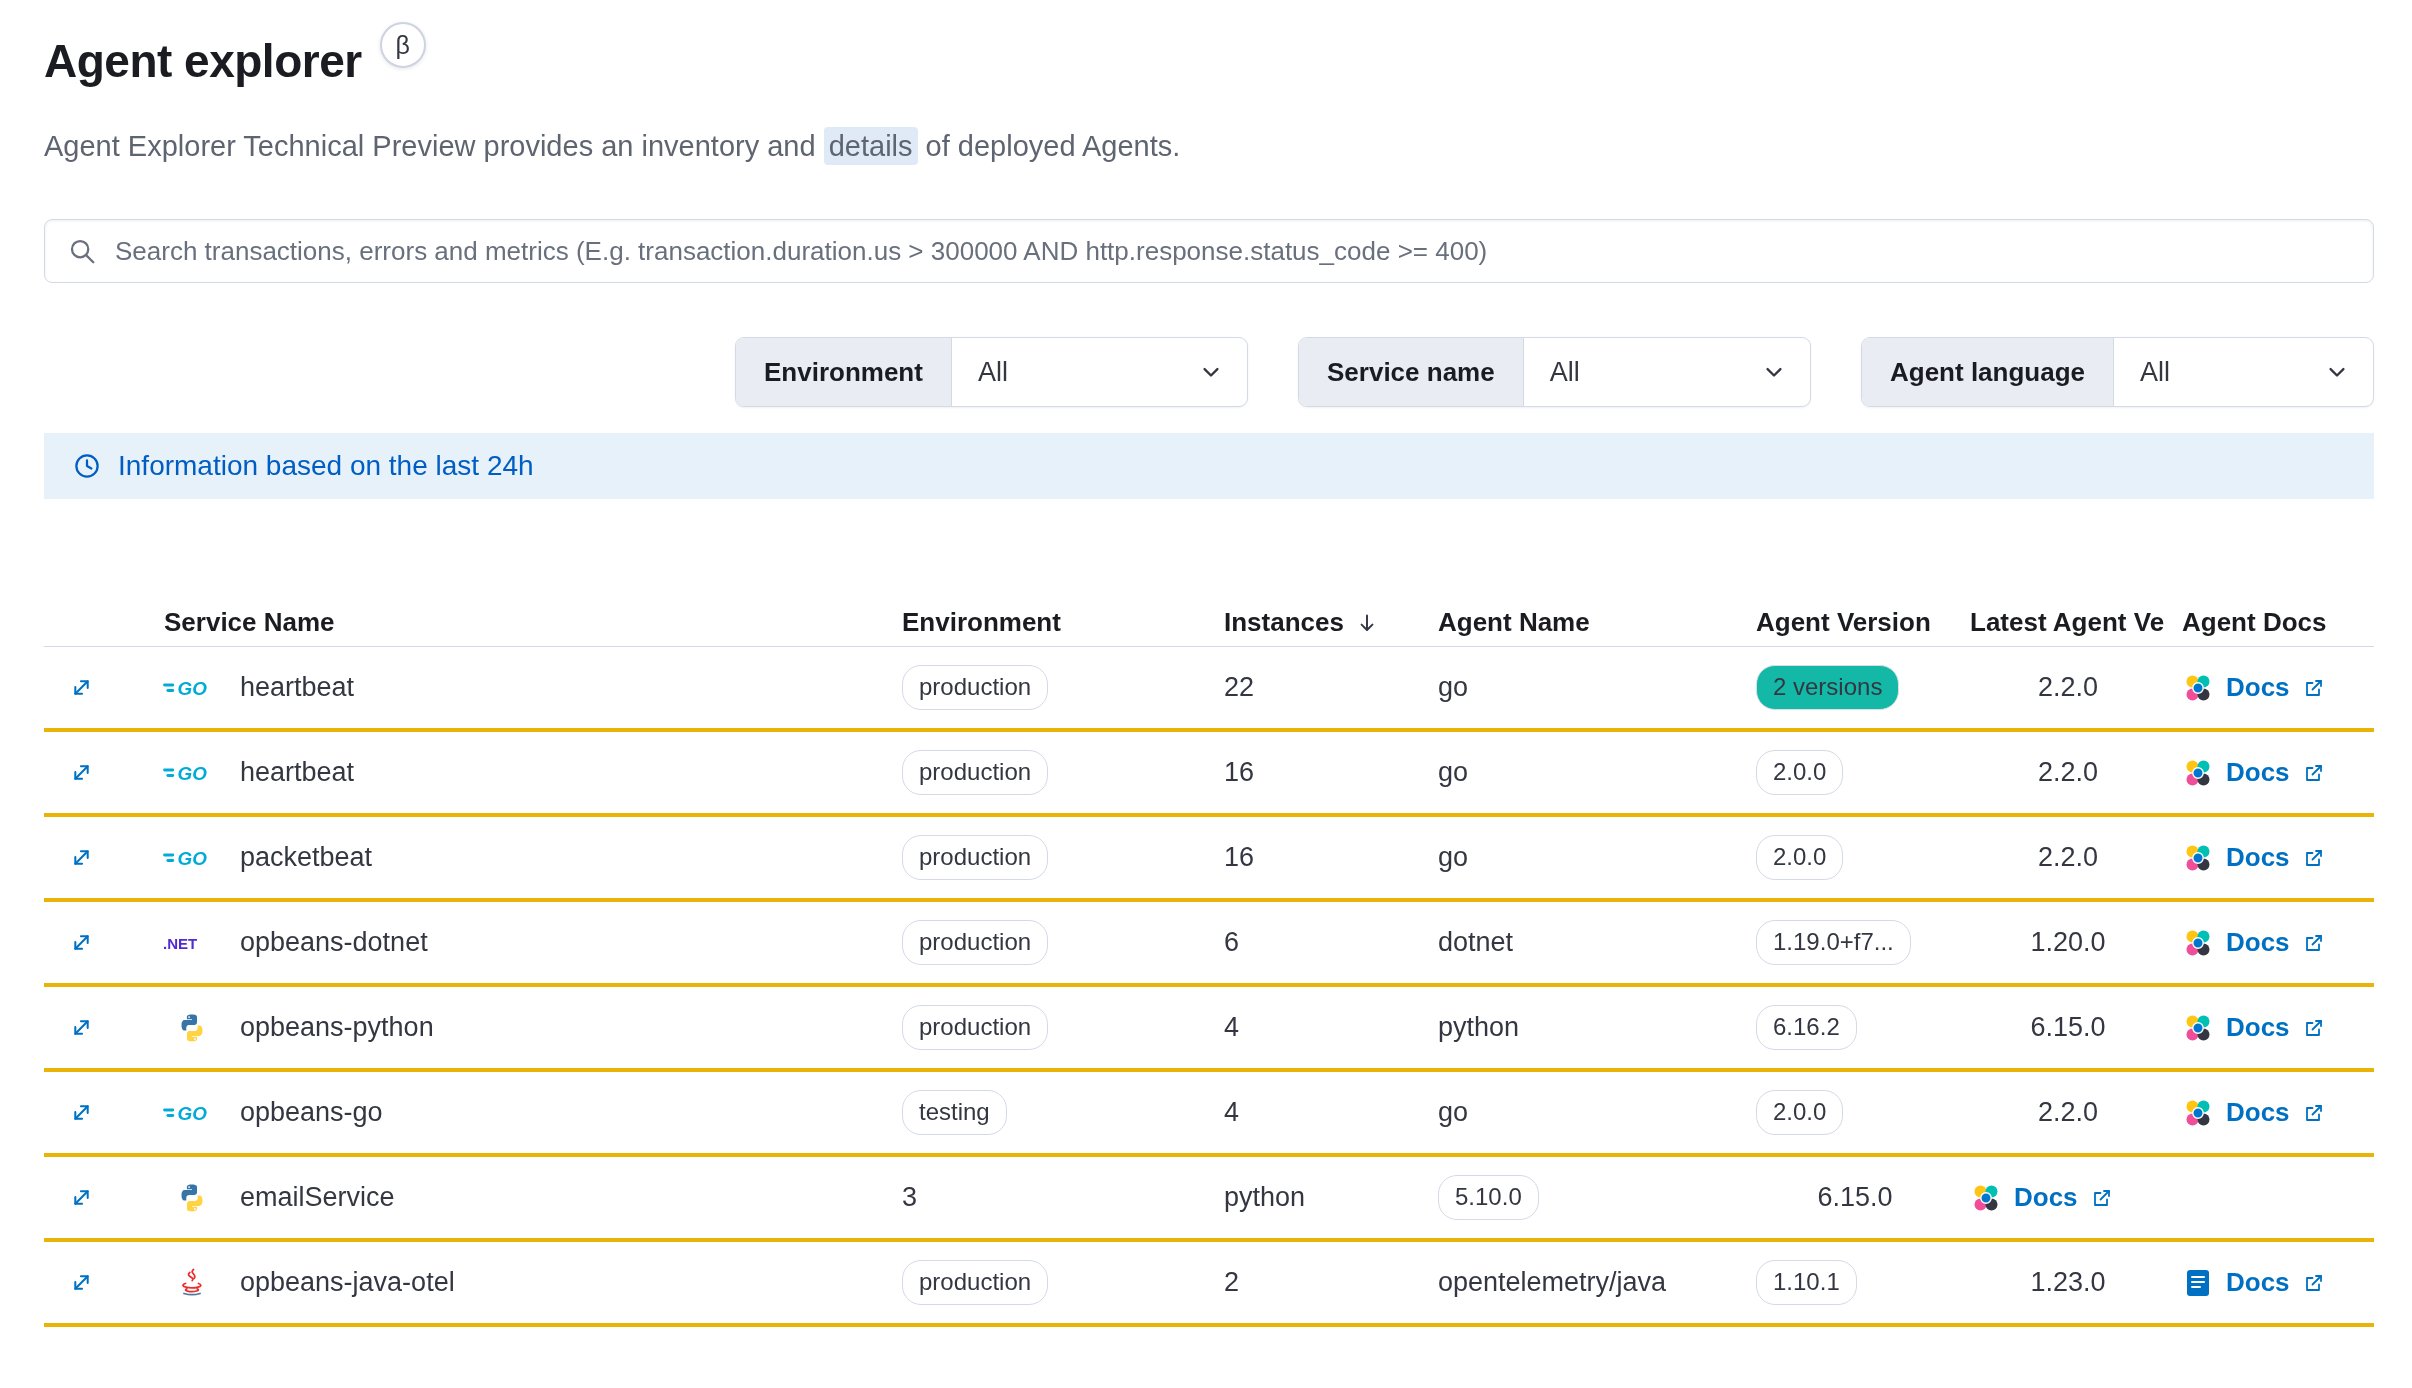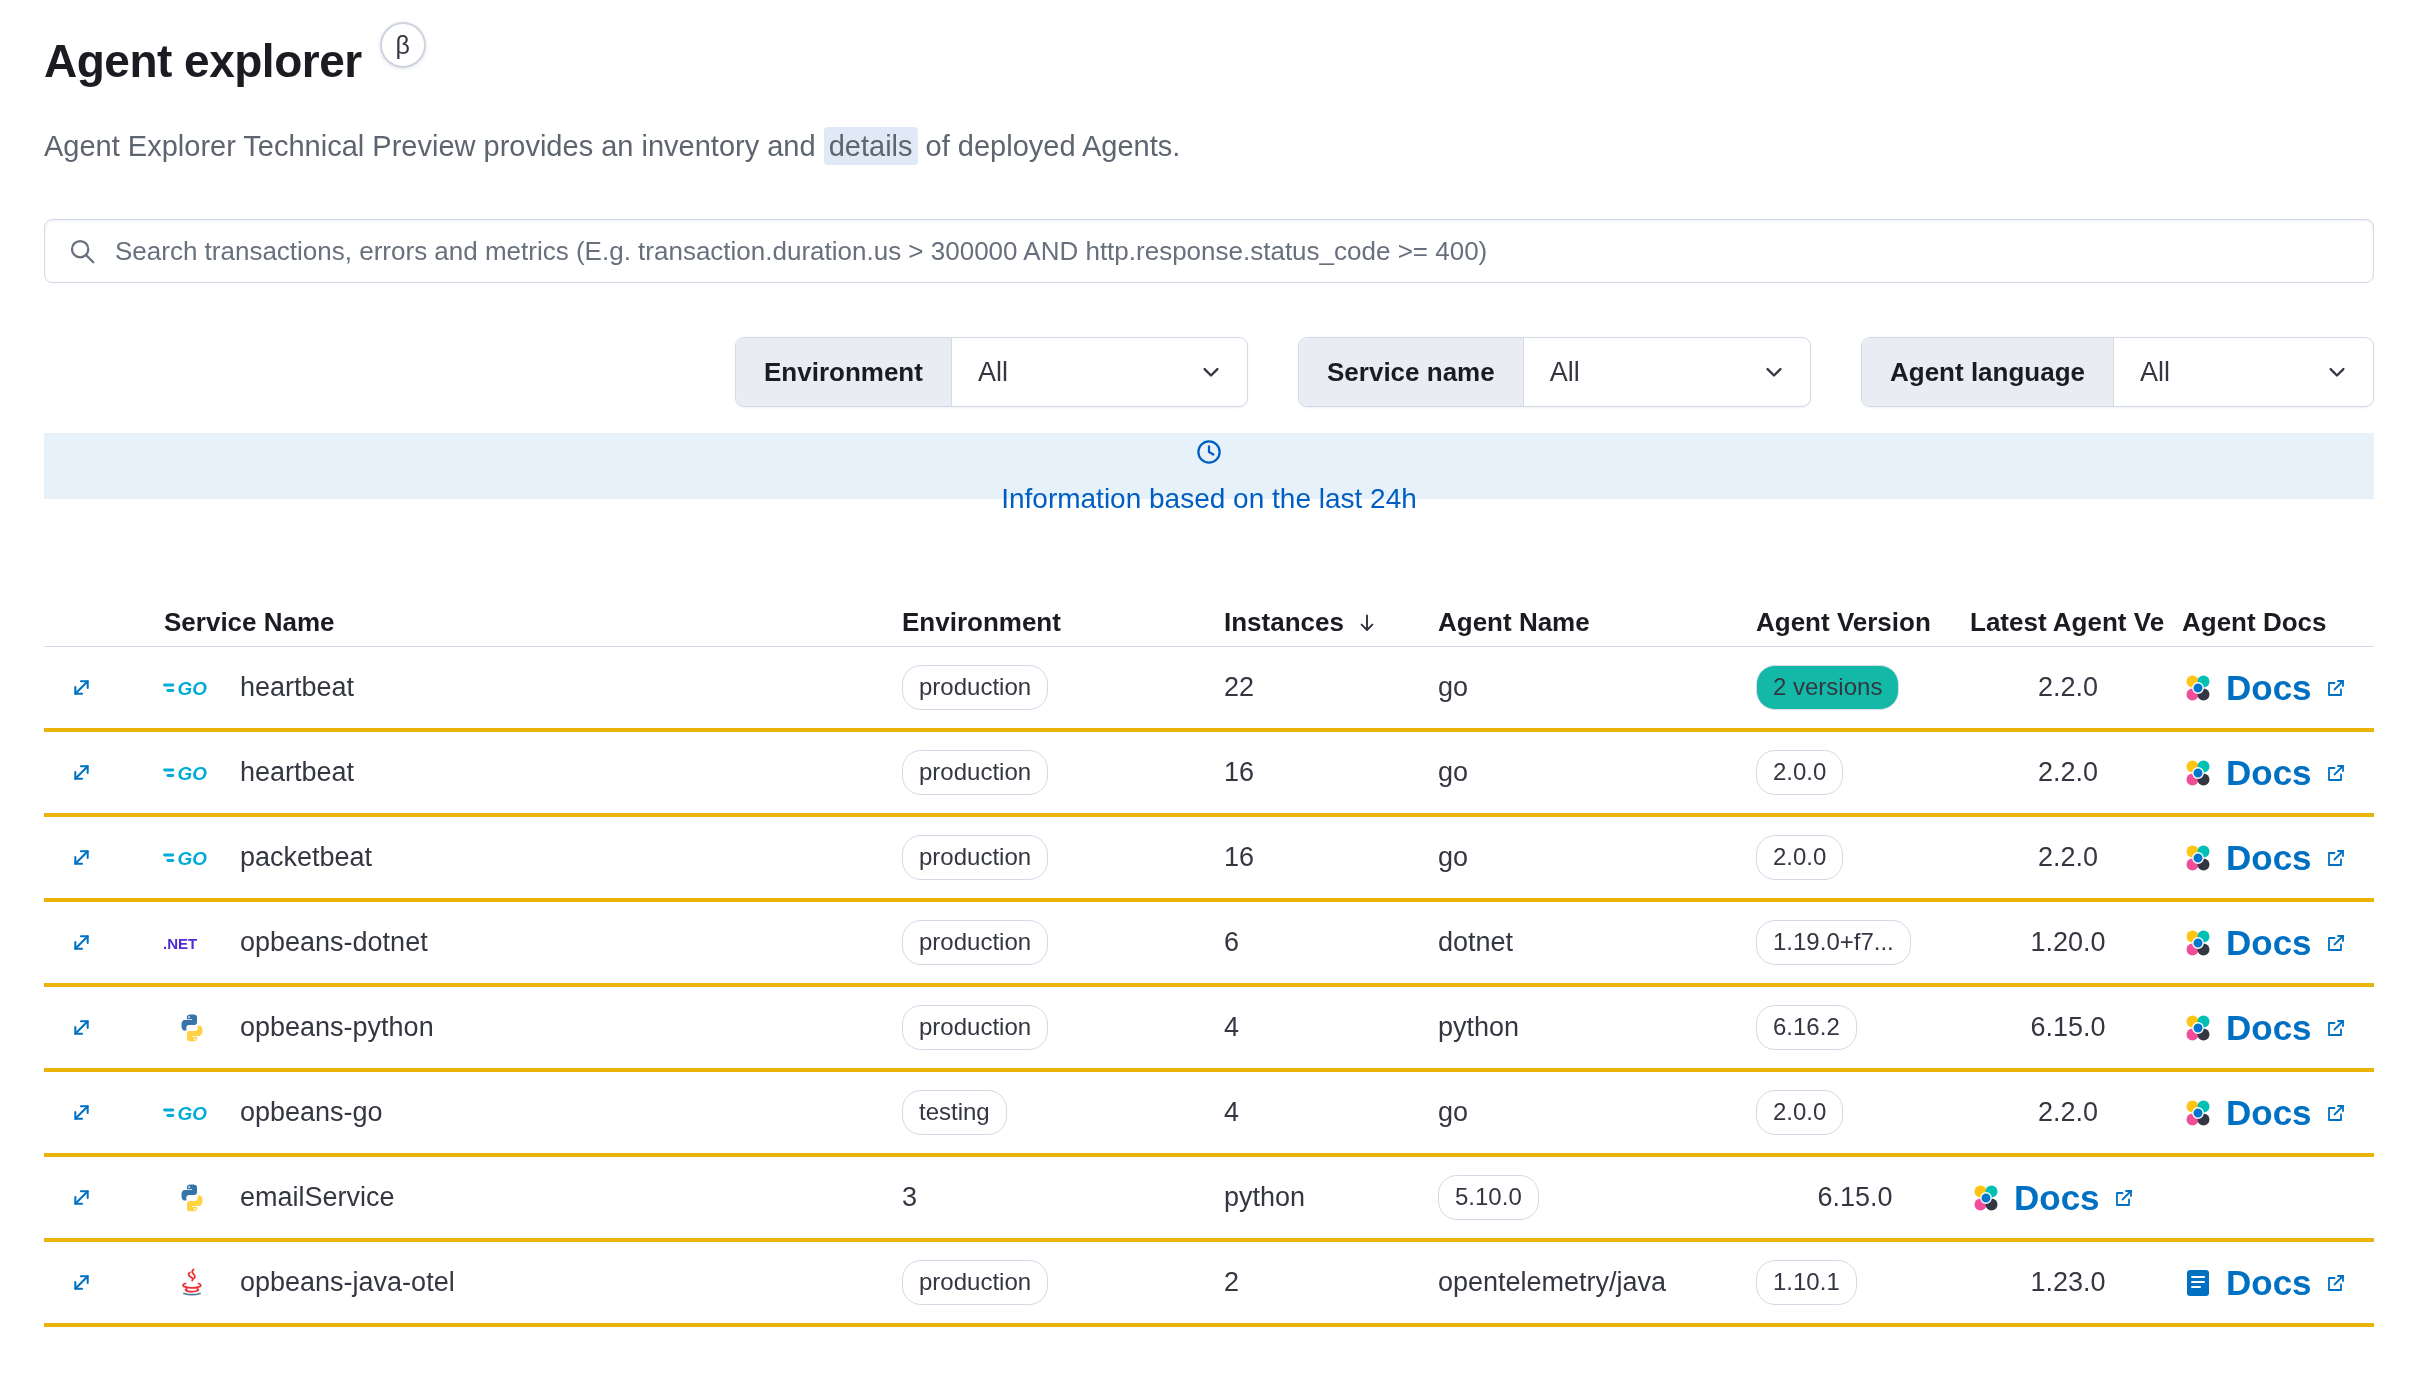--- a/index.html
+++ b/index.html
@@ -51,22 +51,22 @@
   }
   .f-select {
     flex: 1; display: flex; align-items: center; justify-content: space-between;
     padding: 0 22px 0 26px; font-size: 27px; color: #343741; cursor: pointer;
   }
   .chev { width: 28px; height: 28px; color: #343741; }
 
   
   .banner {
     margin-top: 26px; height: 66px; background: #e6f1fa;
-    display: flex; align-items: center; gap: 16px; padding: 4px 28px;
-    color: #005ec2; font-size: 28px; font-weight: 500; flex-direction: column;
+    display: flex; align-items: center; gap: 16px; padding: 16px 28px;
+    color: #005ec2; font-size: 28px; font-weight: 500;
   }
   .clock-ic { width: 30px; height: 30px; flex: 0 0 auto; }
 
   
   .table { margin-top: 100px; }
   .thead, .trow {
     display: grid;
     grid-template-columns: 92px 758px 322px 214px 318px 214px 212px 1fr;
     align-items: center;
   }
@@ -98,21 +98,21 @@
   }
   .badge.filled { background: #14b8a6; border-color: #d9dee8; font-weight: 500; }
 
   .latest-cell { justify-content: center; }
 
   .docs-link {
     display: inline-flex; align-items: center; gap: 12px; cursor: pointer;
     color: #0071c2; font-weight: 600; text-decoration: none;
   }
   .docs-ic { width: 32px; height: 32px; display: inline-flex; }
-  .docs-label { font-size: 35px; }
+  .docs-label { font-size: 26px; }
   .ext-ic { width: 24px; height: 24px; display: inline-flex; color: #0071c2; }
 
   [data-icon] { display: inline-flex; align-items: center; justify-content: center; }
   [data-icon] svg { width: 100%; height: 100%; }
   .svc-icon[data-icon] svg { width: auto; height: 32px; }
 </style>
 </head>
 <body>
 
 <div class="page">

